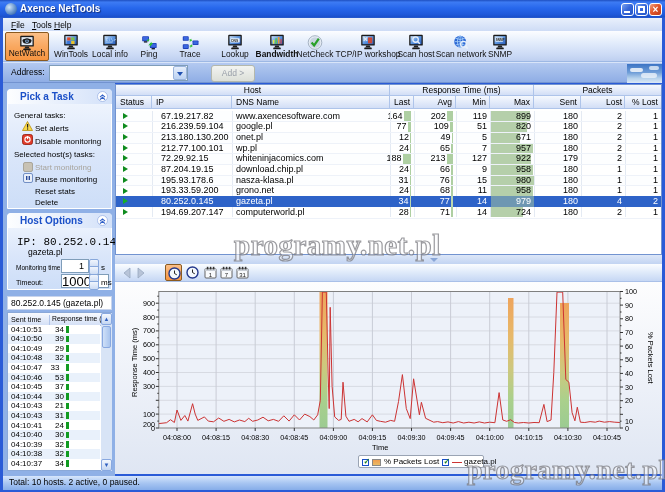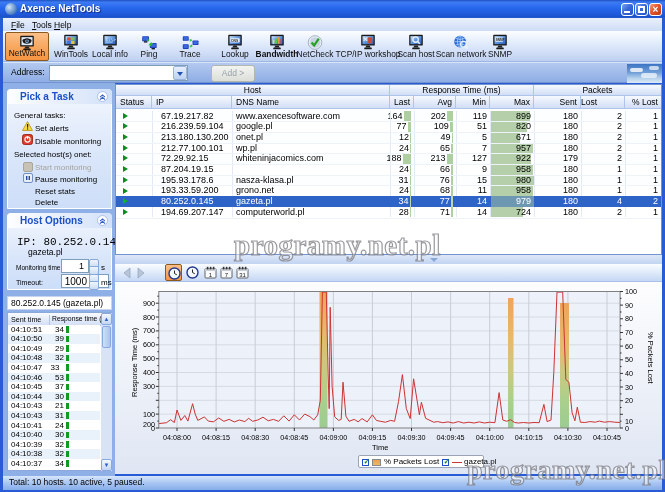--- a/index.html
+++ b/index.html
@@ -239,21 +239,21 @@
           <rect x="5" y="3" width="1.2" height="3.6" fill="#222"></rect>
           <rect x="5" y="7.4" width="1.2" height="1.2" fill="#222"></rect>
         </svg></div>
  <div class="ptxt" style="left:27px;top:33.5px;">Set alerts</div>
  <div class="abs" style="left:14px;top:44px;"><svg width="11" height="11" viewBox="0 0 11 11">
           <rect x="0.5" y="0.5" width="10" height="10" rx="2" fill="#e03a2a" stroke="#901808" stroke-width="0.8"></rect>
           <circle cx="5.5" cy="5.5" r="2.6" fill="none" stroke="#fff" stroke-width="1.1"></circle>
           <rect x="5" y="2.2" width="1.1" height="3" fill="#fff"></rect>
         </svg></div>
  <div class="ptxt" style="left:27px;top:46.5px;">Disable monitoring</div>
- <div class="ptxt" style="left:6px;top:59.5px;">Selected host(s) onet:</div>
+ <div class="ptxt" style="left:6px;top:59.5px;">Selected host(s) tasks:</div>
  <div class="abs" style="left:15px;top:72px;"><svg width="10" height="10" viewBox="0 0 10 10">
           <rect x="0.5" y="0.5" width="9" height="9" rx="1.5" fill="#c8c2b4" stroke="#a09a8c" stroke-width="0.8"></rect>
         </svg></div>
  <div class="ptxt" style="left:27px;top:72.5px;color:#a8a49c;">Start monitoring</div>
  <div class="abs" style="left:15px;top:83px;"><svg width="10" height="10" viewBox="0 0 10 10">
           <rect x="0.5" y="0.5" width="9" height="9" rx="1.5" fill="#e8eef8" stroke="#5878b8" stroke-width="0.8"></rect>
           <rect x="3" y="3" width="1.4" height="4" fill="#2a4a98"></rect>
           <rect x="5.6" y="3" width="1.4" height="4" fill="#2a4a98"></rect>
         </svg></div>
  <div class="ptxt" style="left:27px;top:85px;">Pause monitoring</div>
@@ -265,21 +265,21 @@
           <circle cx="5.5" cy="5.5" r="5" fill="#fff" stroke="#9cb4e6" stroke-width="0.8"></circle>
           <path d="M3 6.2 L5.5 3.9 L8 6.2 M3 8.6 L5.5 6.3 L8 8.6" stroke="#3060c8" stroke-width="1.1" fill="none"></path>
         </svg></div>
  <div class="ptxt" style="top:22px;font-size:11px;font-family:Liberation Mono, monospace;">IP: 80.252.0.145</div>
  <div class="ptxt" style="left:20px;top:33px;font-size:8.5px;">gazeta.pl</div>
  <div class="ptxt" style="left:8px;top:50px;font-size:6.5px;">Monitoring time:</div>
  <div class="abs" style="left:53px;top:45px;width:28px;height:14px;background:#fff;border:1px solid #7f9db9;font-size:9px;text-align:right;line-height:13px;padding-right:4px;">1</div>
  <div class="abs spin" style="left:81px;top:45px;"></div>
  <div class="ptxt" style="left:93px;top:49px;font-size:8px;">s</div>
  <div class="ptxt" style="left:8px;top:65px;font-size:7px;">Timeout:</div>
- <div class="abs" style="left:53px;top:60px;width:48px;height:14px;background:#fff;border:1px solid #7f9db9;font-size:10px;text-align:right;line-height:13px;padding-right:21px;">1000</div>
+ <div class="abs" style="left:53px;top:60px;width:48px;height:14px;background:#fff;border:1px solid #7f9db9;font-size:13px;text-align:right;line-height:13px;padding-right:21px;">1000</div>
  <div class="abs spin" style="left:81px;top:60px;"></div>
  <div class="ptxt" style="left:93px;top:64px;font-size:8px;">ms</div>
 </div>
 <div class="abs" style="left:4px;top:213px;width:105px;height:14px;background:#fff;border:1px solid #c8d4ec;font-size:8.5px;line-height:13px;padding-left:3px;">80.252.0.145 (gazeta.pl)</div>
 <div class="abs" style="left:4px;top:229px;width:105px;height:159px;background:#fff;border:1px solid #8aa8d8;">
  <div class="abs" style="left:0px;top:0px;width:93px;height:12.5px;background:linear-gradient(180deg,#f8fafe,#d4e0f6);border-bottom:1px solid #b0c4e8;font-size:8px;">
    <span style="position:absolute;left:3px;top:2px;font-size:7.2px;">Sent time</span>
    <span style="position:absolute;left:41px;top:2px;border-left:1px solid #b0c4e8;padding-left:2px;height:11px;white-space:nowrap;overflow:hidden;width:52px;font-size:6.8px;">Response time (ms)</span>
  </div>
  <div class="abs" style="left:93px;top:0;width:11px;height:158px;background:#d8e4f6;">
@@ -358,35 +358,35 @@
 <span style="position:absolute;left:3px;">04:10:38</span>
 <span style="position:absolute;left:38px;width:18px;text-align:right;">32</span>
 <span style="position:absolute;left:58px;top:1.5px;width:2.5px;height:6.5px;background:#129b22;"></span>
   </div>
 <div style="position:absolute;left:8px;top:458.9px;width:92px;height:9.6px;background:#fff;font-size:8px;line-height:9.6px;">
 <span style="position:absolute;left:3px;">04:10:37</span>
 <span style="position:absolute;left:38px;width:18px;text-align:right;">34</span>
 <span style="position:absolute;left:58px;top:1.5px;width:2.5px;height:6.5px;background:#129b22;"></span>
   </div>
 <div class="abs" id="statusbar">
-    <span style="position:absolute;left:6px;top:1px;">Total: 10 hosts. 10 active, 5 paused.</span>
+    <span style="position:absolute;left:6px;top:1px;">Total: 10 hosts. 2 active, 0 paused.</span>
   </div>
 <div class="abs" id="maintbl">
     <div class="ghd" style="left:0px;width:274px;">Host</div>
 <div class="ghd" style="left:274px;width:144px;">Response Time (ms)</div>
 <div class="ghd" style="left:418px;width:127px;border-right:none;">Packets</div>
 <div class="chd" style="left:0px;width:36px;padding-left:4px;">Status</div>
 <div class="chd" style="left:36px;width:80px;padding-left:4px;">IP</div>
 <div class="chd" style="left:116px;width:158px;padding-left:4px;">DNS Name</div>
 <div class="chd" style="left:274px;width:24px;padding-right:3px;text-align:right;">Last</div>
 <div class="chd" style="left:298px;width:42px;padding-right:3px;text-align:right;">Avg</div>
 <div class="chd" style="left:340px;width:34px;padding-right:3px;text-align:right;">Min</div>
 <div class="chd" style="left:374px;width:44px;padding-right:3px;text-align:right;">Max</div>
 <div class="chd" style="left:418px;width:47px;padding-right:3px;text-align:right;">Sent</div>
-<div class="chd" style="left:465px;width:44px;padding-right:2px;text-align:left;">Lost</div>
+<div class="chd" style="left:465px;width:44px;padding-right:2px;text-align:right;">Lost</div>
 <div class="chd" style="left:509px;width:36px;padding-right:3px;text-align:right;border-right:none;">% Lost</div>
 <div class="row" style="top:25.5px;background:#fdfeff;">
       <div style="left:0px;width:36px;">
         <span style="position:absolute;left:7px;top:2.2px;width:0;height:0;border-left:5px solid #0e8b1e;border-top:3px solid transparent;border-bottom:3px solid transparent;"></span>
       </div>
       <div style="left:45px;width:75px;">67.19.217.82</div>
       <div style="left:120px;width:150px;">www.axencesoftware.com</div>
       <div class="num" style="left:258.6px;width:28px;">164</div>
       <div class="gbar" style="left:287.6px;width:7.4px;background:#aecfa2;"></div>
       <div class="num" style="left:301.9px;width:28px;">202</div>
@@ -464,20 +464,21 @@
       <div class="num" style="left:374px;width:41px;">922</div>
       <div class="num" style="left:418px;width:44px;">179</div>
       <div class="num" style="left:465px;width:41px;">2</div>
       <div class="num" style="left:509px;width:33px;">1</div>
     </div>
 <div class="row" style="top:79.0px;background:#fff;">
       <div style="left:0px;width:36px;">
         <span style="position:absolute;left:7px;top:2.2px;width:0;height:0;border-left:5px solid #0e8b1e;border-top:3px solid transparent;border-bottom:3px solid transparent;"></span>
       </div>
       <div style="left:45px;width:75px;">87.204.19.15</div>
+      <div style="left:120px;width:150px;">download.chip.pl</div>
       <div class="num" style="left:264.9px;width:28px;">24</div>
       <div class="gbar" style="left:293.9px;width:1.1px;background:#aecfa2;"></div>
       <div class="num" style="left:306.0px;width:28px;">66</div>
       <div class="gbar" style="left:335.0px;width:2.0px;background:#aecfa2;"></div>
       <div class="num" style="left:340px;width:31px;">9</div>
       <div class="maxbar" style="left:375px;width:41.7px;background:#b5cfaa;"></div>
       <div class="num" style="left:374px;width:41px;">958</div>
       <div class="num" style="left:418px;width:44px;">180</div>
       <div class="num" style="left:465px;width:41px;">1</div>
       <div class="num" style="left:509px;width:33px;">1</div>

